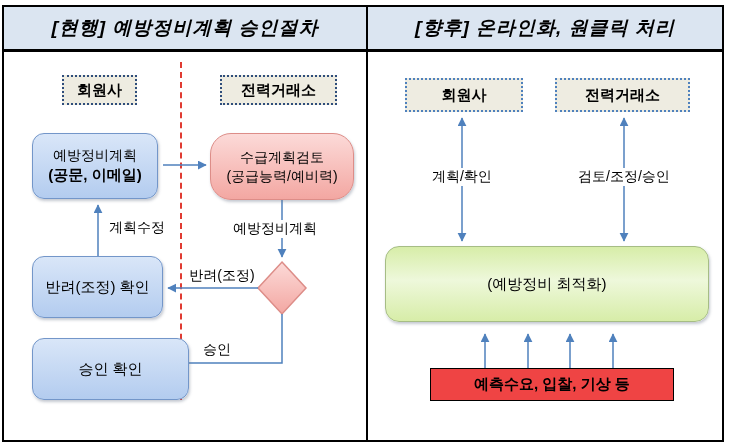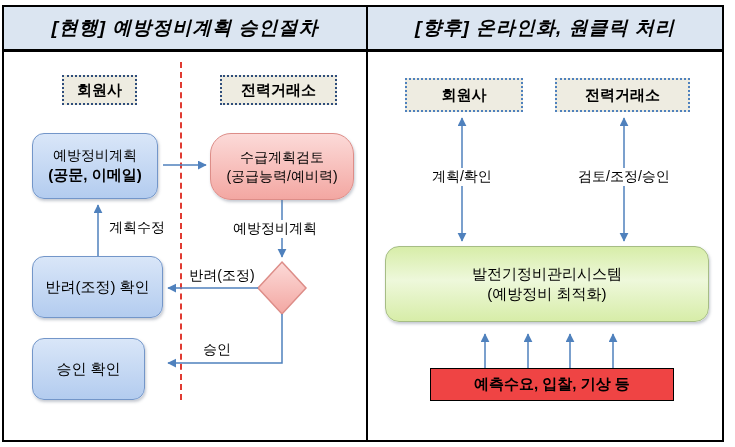--- a/index.html
+++ b/index.html
@@ -107,21 +107,21 @@
 
       <div class="flow-box blue" style="left:28px;top:81px;width:126px;height:66px;">
         <div>예방정비계획</div>
         <div class="b2">(공문, 이메일)</div>
       </div>
       <div class="flow-box pink" style="left:206px;top:81px;width:144px;height:67px;border-radius:21px;">
         <div>수급계획검토</div>
         <div>(공급능력/예비력)</div>
       </div>
       <div class="flow-box blue" style="left:28px;top:204px;width:131px;height:62px;font-size:15px;">반려(조정) 확인</div>
-      <div class="flow-box blue" style="left:28px;top:286px;width:113px;height:62px;font-size:15px;">승인 확인</div>
+      <div class="flow-box blue" style="left:28px;top:286px;width:157px;height:62px;font-size:15px;">승인 확인</div>
 
       <span class="edge-label" style="left:133px;top:176px;">계획수정</span>
       <span class="edge-label masked" style="left:271px;top:177px;">예방정비계획</span>
       <span class="edge-label" style="left:218px;top:224px;">반려(조정)</span>
       <span class="edge-label" style="left:213px;top:298px;">승인</span>
     </div>
 
     <div class="body-cell right">
       <svg class="overlay" width="354" height="388">
         <defs>
@@ -137,20 +137,19 @@
         <path class="flow-line" d="M245,316 V282" marker-end="url(#ah-r)"></path>
       </svg>
 
       <div class="actor-box fut" style="left:37px;top:26px;width:118px;height:34px;">회원사</div>
       <div class="actor-box fut" style="left:187px;top:26px;width:135px;height:34px;">전력거래소</div>
 
       <span class="edge-label masked" style="left:94px;top:125px;">계획/확인</span>
       <span class="edge-label masked" style="left:256px;top:125px;">검토/조정/승인</span>
 
       <div class="flow-box green" style="left:17px;top:194px;width:324px;height:76px;">
-        <div>발전기정비관리시스템</div>
         <div>(예방정비 최적화)</div>
       </div>
 
       <div class="inputs-box" style="left:62px;top:316px;width:244px;height:33px;">예측수요, 입찰, 기상 등</div>
     </div>
   </div>
 </div>
 
 </body></html>

